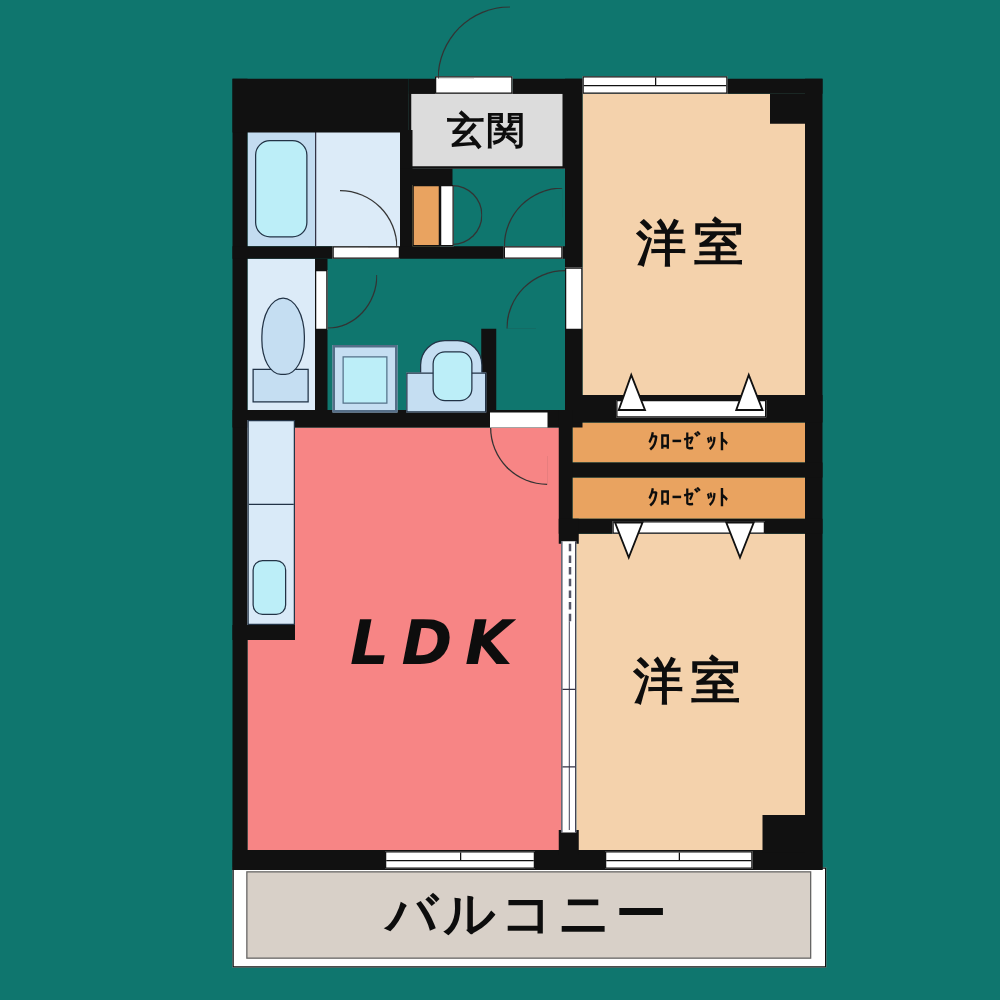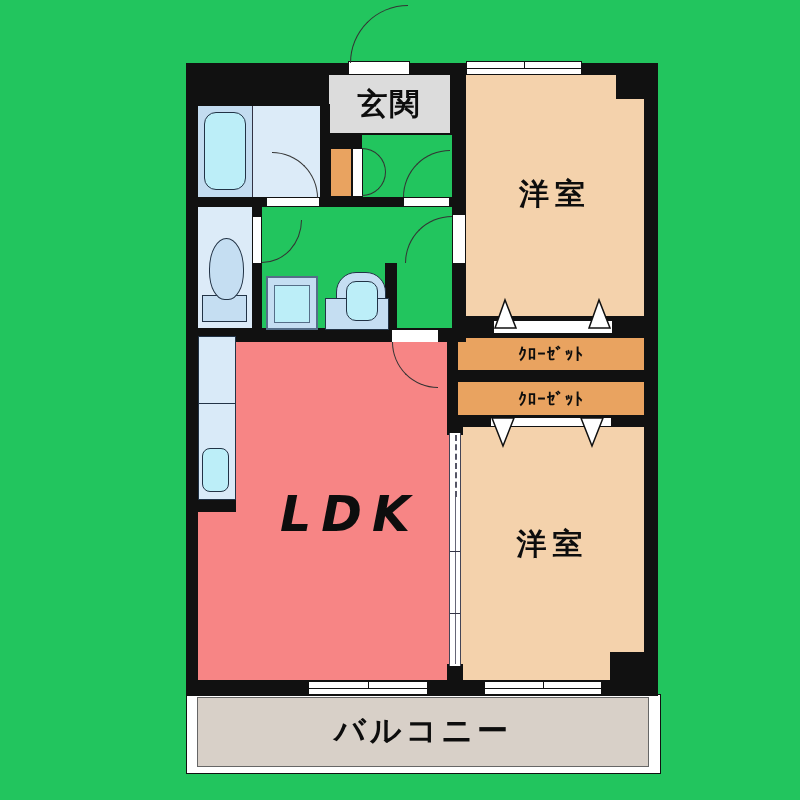--- a/index.html
+++ b/index.html
@@ -1,39 +1,39 @@
 <!DOCTYPE html>
 <html><head>
 <meta charset="utf-8">
 <style>
   html,body{margin:0;padding:0;background:#ffffff;}
-  .stage{position:relative;width:800px;height:800px;background:#22c55e;overflow:hidden;
+  .stage{position:relative;width:800px;height:800px;background:#0f766e;overflow:hidden;
          font-family:"DejaVu Sans","Liberation Sans",sans-serif;}
   .abs{position:absolute;box-sizing:border-box;}
   .w{position:absolute;box-sizing:border-box;background:#111111;}
   .floor{position:absolute;box-sizing:border-box;}
   .leaf{position:absolute;box-sizing:border-box;background:#ffffff;border:1px solid #111;}
   .openw{position:absolute;box-sizing:border-box;background:#ffffff;}
   .arc{position:absolute;box-sizing:border-box;border:0 solid #333;}
   .arc.tl{border-top-width:1.5px;border-left-width:1.5px;border-radius:100% 0 0 0;}
   .arc.tr{border-top-width:1.5px;border-right-width:1.5px;border-radius:0 100% 0 0;}
   .arc.br{border-right-width:1.5px;border-bottom-width:1.5px;border-radius:0 0 100% 0;}
   .arc.bl{border-left-width:1.5px;border-bottom-width:1.5px;border-radius:0 0 0 100%;}
   .win{position:absolute;box-sizing:border-box;background:#fff;border:1.5px solid #111;}
   .win .mid{position:absolute;left:0;right:0;top:50%;height:0;border-top:1px solid #111;}
   .win .tick{position:absolute;top:0;bottom:50%;left:50%;width:0;border-left:1px solid #111;}
   .fx{position:absolute;box-sizing:border-box;background:#c5def2;border:1.5px solid #223346;}
   .cyan{background:#bceef8;}
   .label{position:absolute;display:flex;align-items:center;justify-content:center;
          color:#0d0d0d;font-weight:bold;white-space:nowrap;}
   .lbl-genkan{font-size:30px;letter-spacing:2px;}
-  .lbl-room{font-size:30px;letter-spacing:6px;}
+  .lbl-room{font-size:40px;letter-spacing:6px;}
   .lbl-closet{font-size:17px;letter-spacing:1px;}
   .lbl-ldk{font-size:49px;letter-spacing:10px;font-style:italic;}
-  .lbl-balcony{font-size:31px;letter-spacing:4px;}
+  .lbl-balcony{font-size:41px;letter-spacing:4px;}
   .slide{position:absolute;box-sizing:border-box;background:#fff;
          border-left:1.5px solid #445;border-right:1.5px solid #445;}
   .slide .dash{position:absolute;left:45%;top:2px;height:62px;width:0;border-left:2px dashed #556;}
   .slide .rail{position:absolute;left:50%;top:64px;bottom:2px;width:0;border-left:1px solid #667;}
   .slide .tick{position:absolute;left:0;right:0;height:0;border-top:1.5px solid #334;}
 </style>
 </head>
 <body>
 
 <div class="stage">

